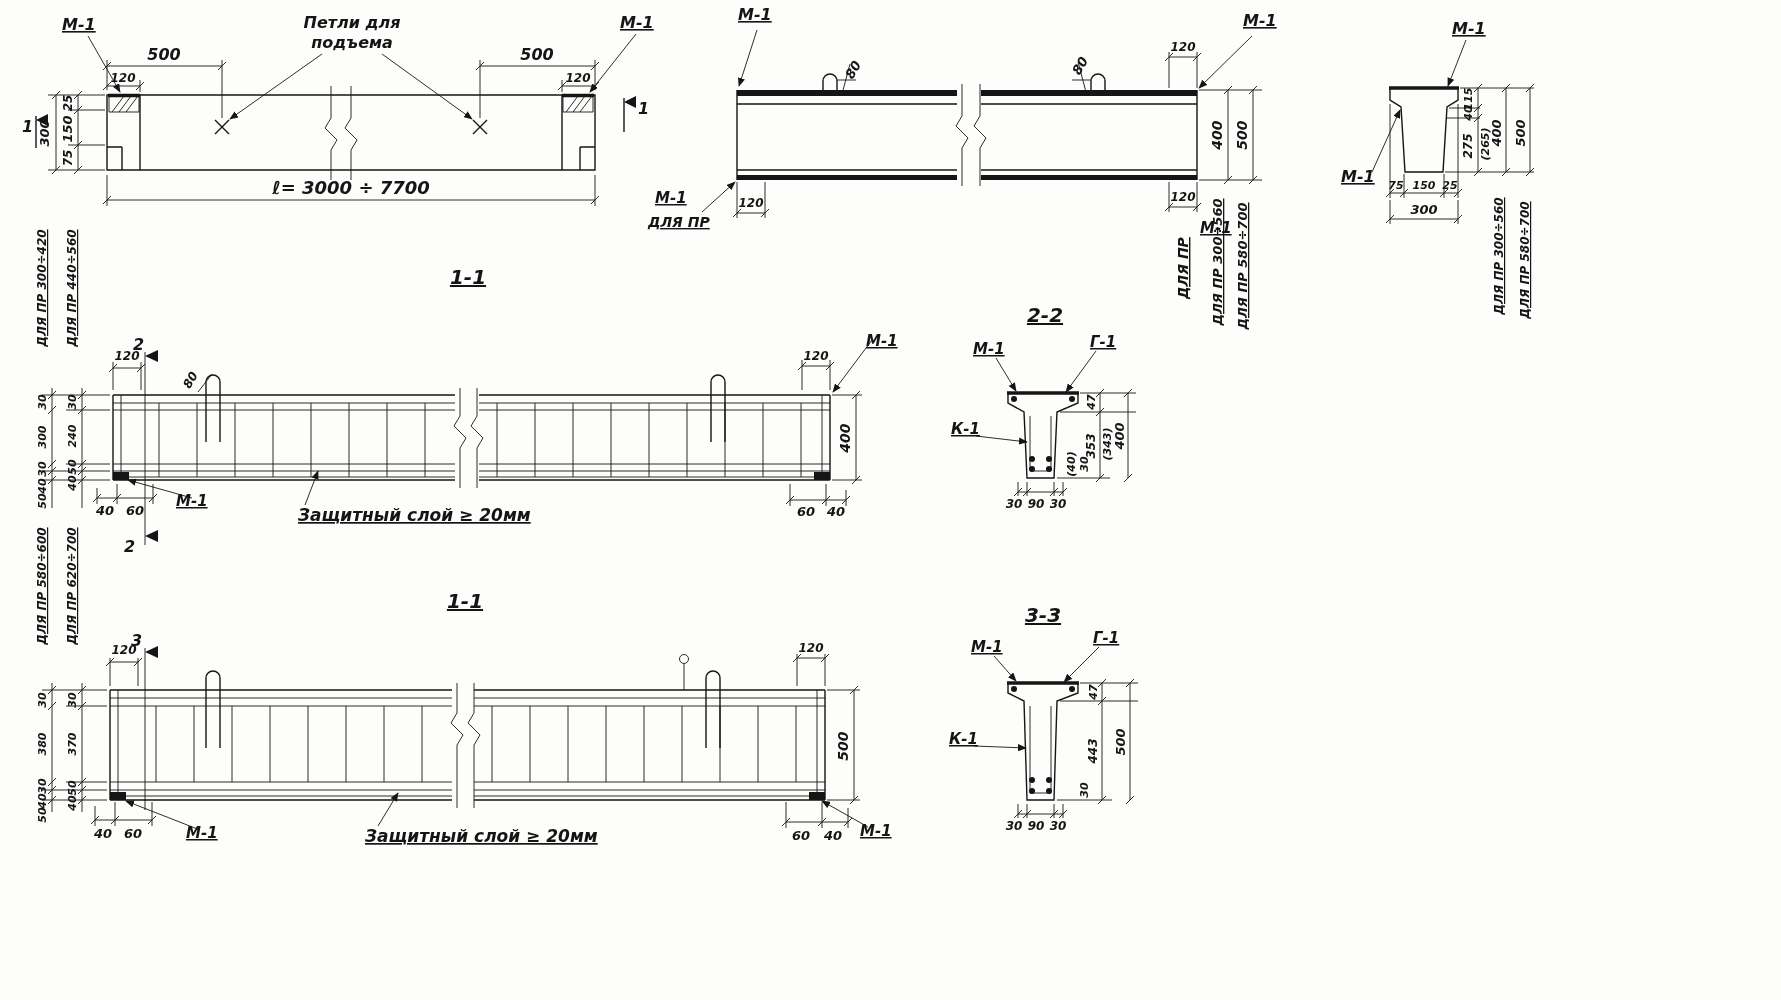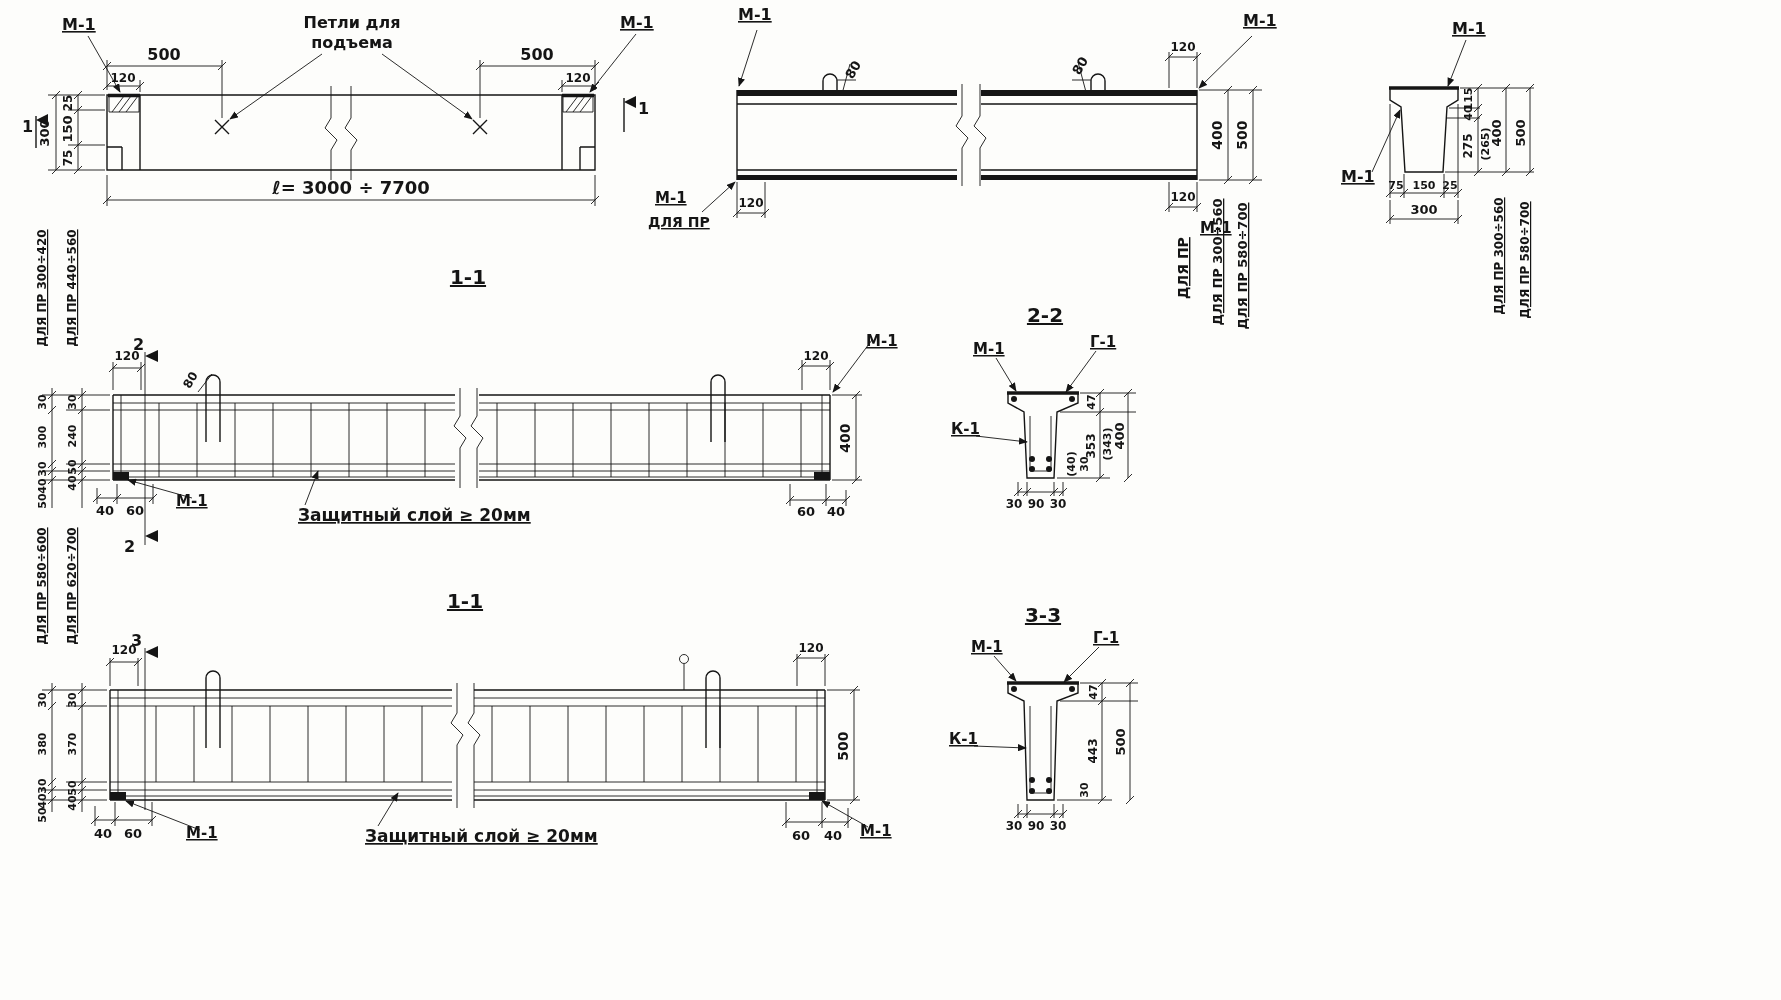--- a/index.html
+++ b/index.html
@@ -1,16 +1,16 @@
 <!DOCTYPE html>
 <html><head>
 <meta charset="utf-8">
 <style>
   html,body{margin:0;padding:0;background:#e9e9e6;}
-  .sheet{position:relative;width:1781px;height:1000px;background:#fdfdfb;overflow:hidden;}
+  .sheet{position:relative;width:1781px;height:1000px;background:#fdfdfb;overflow:hidden;font-style:italic;}
   svg{position:absolute;left:0;top:0;}
   text{font-family:"DejaVu Sans","Liberation Sans",sans-serif;fill:#151515;font-weight:bold;}
   .t11{font-size:11px}.t12{font-size:12px}.t13{font-size:13px}.t14{font-size:14px}
   .t15{font-size:15px}.t16{font-size:16px}.t17{font-size:17px}.t18{font-size:18px}.t20{font-size:20px}
   .mid{text-anchor:middle}
   .ul{text-decoration:underline}
   .ln{stroke:#151515;stroke-width:1.4;fill:none}
   .tn{stroke:#151515;stroke-width:0.9;fill:none}
   .hv{stroke:#151515;stroke-width:3.4;fill:none}
   .fl{fill:#151515;stroke:none}

